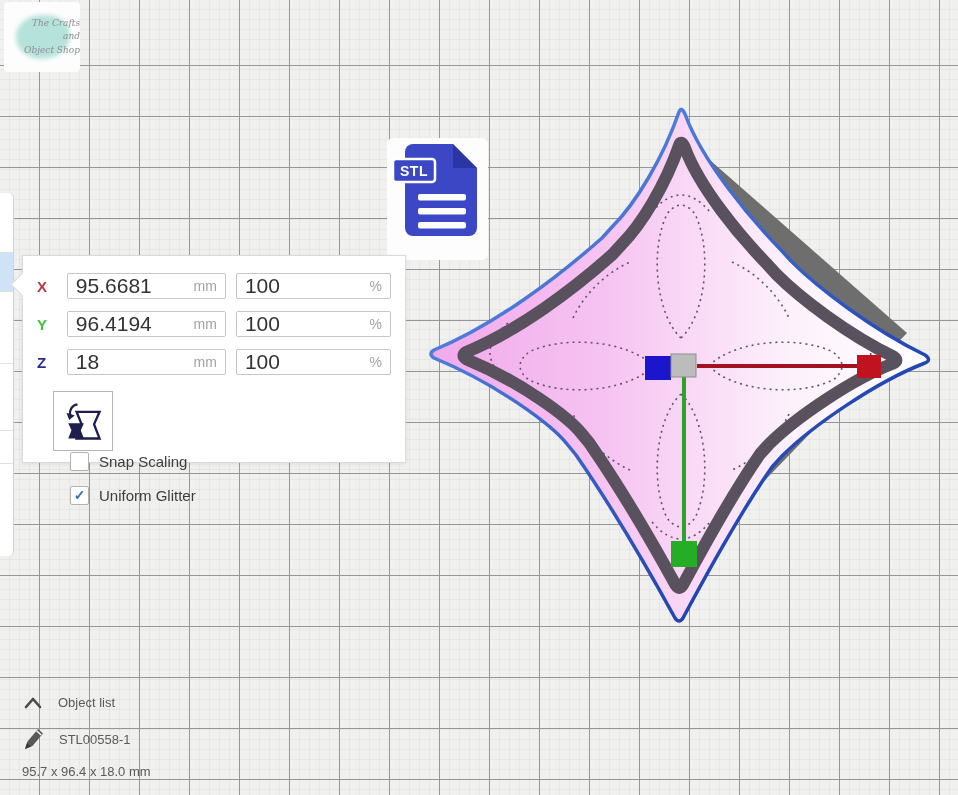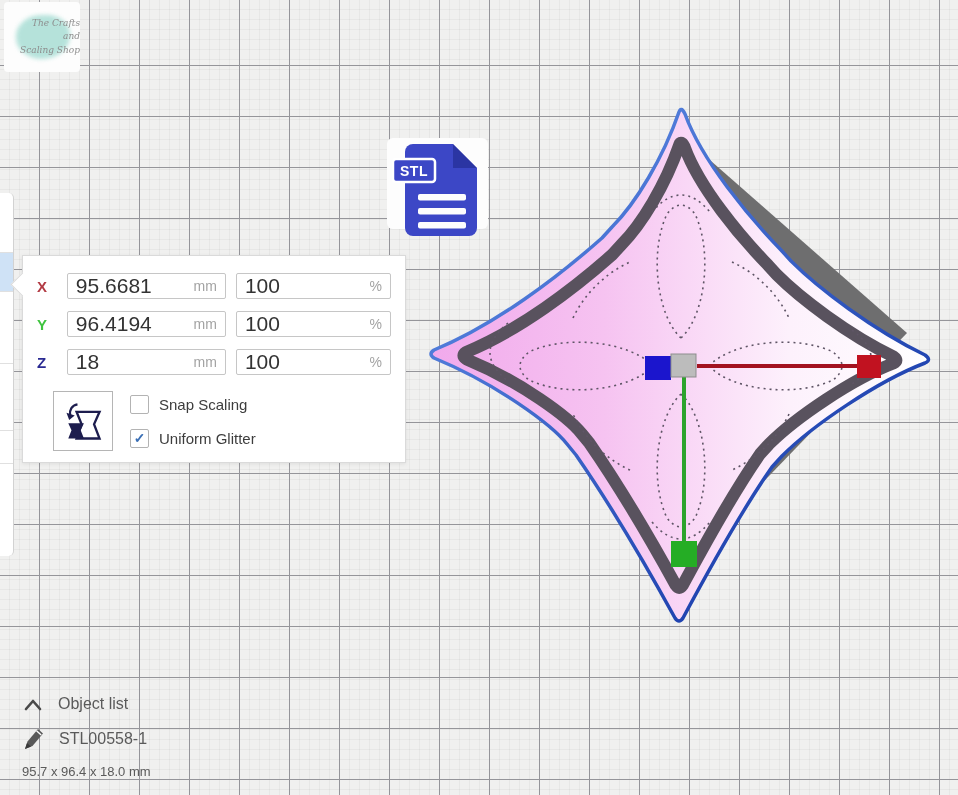--- a/index.html
+++ b/index.html
@@ -42,39 +42,39 @@
   .axis-label.y{color:#3fc43f;}
   .axis-label.z{color:#2a2a92;}
   .field{position:relative;height:26px;border:1px solid #c6c6c6;border-radius:2px;background:#fff;
          box-sizing:border-box;}
   .field.mm{width:160px;}
   .field.pct{width:156px;margin-left:10px;}
   .field input{border:none;outline:none;width:100%;height:100%;padding:0 32px 0 8px;
                font-family:"Liberation Sans",sans-serif;font-size:21px;color:#333;
                background:transparent;box-sizing:border-box;}
   .unit{position:absolute;right:8px;top:4px;color:#a3a3a3;font-size:14px;pointer-events:none;}
-  .bottom-row{display:flex;margin-left:16px;margin-top:16px;}
+  .bottom-row{display:flex;margin-left:16px;margin-top:16px;flex-direction:column;}
   .tool-icon-box{width:58px;height:58px;border:1px solid #b5b5b5;background:#fff;display:flex;
                  align-items:center;justify-content:center;}
   .checks{margin-left:17px;display:flex;flex-direction:column;justify-content:center;gap:14px;}
   .check-row{display:flex;align-items:center;gap:10px;height:20px;}
   .checkbox{width:19px;height:19px;border:1px solid #b3b3b3;border-radius:2px;background:#fff;
             display:flex;align-items:center;justify-content:center;box-sizing:border-box;}
   .checkbox i{font-style:normal;color:#3a6fb5;font-size:14px;font-weight:bold;line-height:1;}
   .check-label{font-size:15px;color:#3d3d3d;}
 
   
-  .stl-tile{position:absolute;left:387px;top:138px;width:101px;height:91px;background:#fdfdfd;
+  .stl-tile{position:absolute;left:387px;top:138px;width:101px;height:122px;background:#fdfdfd;
             border-radius:6px;}
 
   
   .objlist-header{position:absolute;left:24px;top:695px;display:flex;align-items:center;gap:16px;}
   .objlist-item{position:absolute;left:22px;top:726px;display:flex;align-items:center;gap:14px;text-align:center;}
   .objlist-dims{position:absolute;left:22px;top:764px;font-size:13px;color:#5a5a5a;}
-  .objlist-text{font-size:16px;color:#5a5a5a;}
+  .objlist-text{font-size:13px;color:#5a5a5a;}
 
   .model-svg{position:absolute;left:0;top:0;pointer-events:none;}
   .model-svg [data-interactable="true"]{pointer-events:auto;}
 </style>
 </head>
 <body>
 
 <div class="viewport" data-interactable="true">
 
   <svg class="model-svg" width="958" height="795" viewBox="0 0 958 795" data-interactable="false">
@@ -134,21 +134,21 @@
     <rect x="671" y="354" width="25" height="23" fill="#bcbcbc" stroke="#8d8d8d" stroke-width="1" data-interactable="true"></rect>
     <rect x="857" y="355" width="24" height="23" fill="#c11220" data-interactable="true"></rect>
     <rect x="671" y="541" width="26" height="26" fill="#25ad25" data-interactable="true"></rect>
   </svg>
 
   <div class="logo-tile" data-interactable="false">
     <div class="logo-blob" data-interactable="false"></div>
     <div class="logo-text" data-interactable="false">
       <span data-interactable="false">The Crafts</span>
       <span data-interactable="false">and</span>
-      <span data-interactable="false">Scaling Shop</span>
+      <span data-interactable="false">Object Shop</span>
     </div>
   </div>
 
   <div class="stl-tile" data-interactable="false">
     <svg width="101" height="104" viewBox="0 0 101 104" data-interactable="false">
       <path d="M 26,6 h 40 l 24,24 v 60 a 8,8 0 0 1 -8,8 h -56 a 8,8 0 0 1 -8,-8 v -76 a 8,8 0 0 1 8,-8 z" fill="#3c47c6" data-interactable="false"></path>
       <polygon points="66,6 90,6 90,30" fill="#fdfdfd" data-interactable="false"></polygon>
       <polygon points="66,6 90,30 66,30" fill="#2b35a3" data-interactable="false"></polygon>
       <rect x="6" y="21" width="42" height="23" rx="3" fill="#3c47c6" stroke="#fff" stroke-width="2.5" data-interactable="false"></rect>
       <text x="27" y="38" text-anchor="middle" font-family="Liberation Sans, sans-serif" font-size="14" font-weight="bold" fill="#fff" letter-spacing="0.5" data-interactable="false">STL</text>

